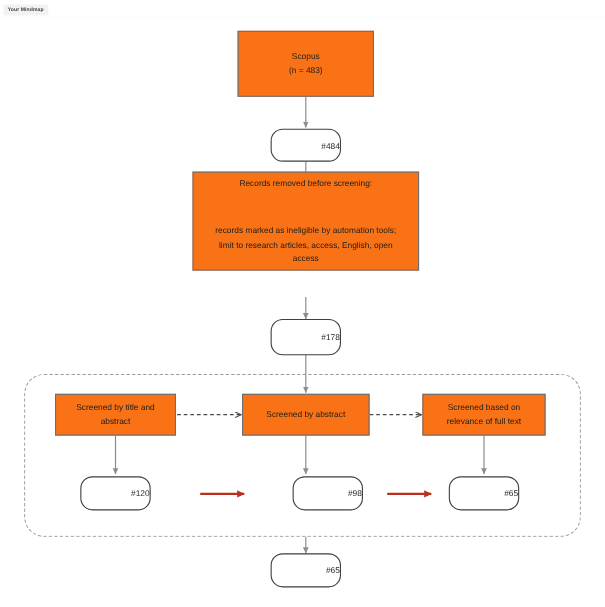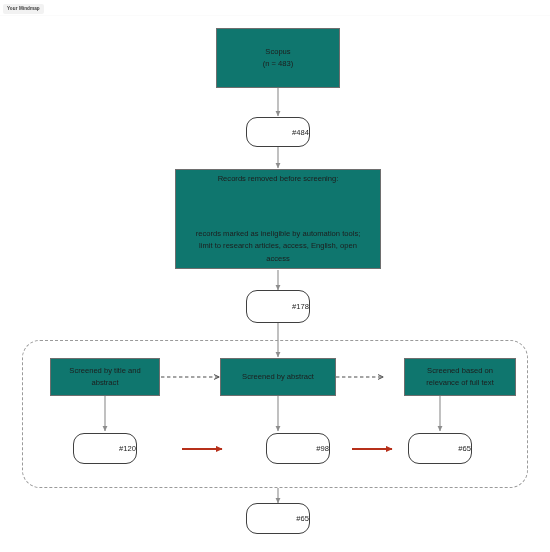--- a/index.html
+++ b/index.html
@@ -44,21 +44,21 @@
     height: 537px;
     border-top: 1px solid #fbfbfb;
     box-sizing: border-box;
   }
 
   
   .rect-node {
     position: absolute;
     box-sizing: border-box;
     border: 1.1px solid #6e6e6e;
-    background: #0f766e;
+    background: #f97316;
     display: flex;
     align-items: center;
     justify-content: center;
     text-align: center;
     color: #1d1d1d;
     font-size: 7.6px;
     line-height: 12.5px;
     padding: 3px 6px;
   }
   .rect-node .node-text { display: block; white-space: pre-line; }
@@ -159,21 +159,21 @@
   </svg>
 
   <div class="rect-node" style="left:216px; top:28px; width:124px; height:60px;">
     <span class="node-text"><span>Scopus</span><br><span>(n = 483)</span></span>
   </div>
 
   <div class="pill-node" style="left:246px; top:117px; width:64px; height:30px;">
     <span>#484</span>
   </div>
 
-  <div class="rect-node" style="left:175px; top:169px; width:206px; height:100px; flex-direction:column; justify-content:space-between;">
+  <div class="rect-node" style="left:175px; top:156px; width:206px; height:90px; flex-direction:column; justify-content:center;">
     <span>Records removed before screening:</span>
     <span style="display:block;height:12px;"></span>
     <span style="display:block;margin-top:19px;">
       <span>records marked as ineligible by automation tools;</span><br>
       <span>limit to research articles, access, English, open</span><br>
       <span>access</span>
     </span>
   </div>
 
   <div class="pill-node" style="left:246px; top:290px; width:64px; height:33px;">
@@ -183,21 +183,21 @@
   <div id="screening-group" style="left:22px; top:340px; width:506px; height:148px;"></div>
 
   <div class="rect-node" style="left:50px; top:358px; width:110px; height:38px;">
     <span class="node-text">Screened by title and abstract</span>
   </div>
 
   <div class="rect-node" style="left:220px; top:358px; width:116px; height:38px;">
     <span class="node-text">Screened by  abstract</span>
   </div>
 
-  <div class="rect-node" style="left:384px; top:358px; width:112px; height:38px;margin-left:20px;">
+  <div class="rect-node" style="left:384px; top:358px; width:112px; height:38px;">
     <span class="node-text">Screened based on relevance of full text</span>
   </div>
 
   <div class="pill-node" style="left:73px; top:433px; width:64px; height:31px;">
     <span>#120</span>
   </div>
 
   <div class="pill-node" style="left:246px; top:433px; width:64px; height:31px;margin-left:20px;">
     <span>#98</span>
   </div>

